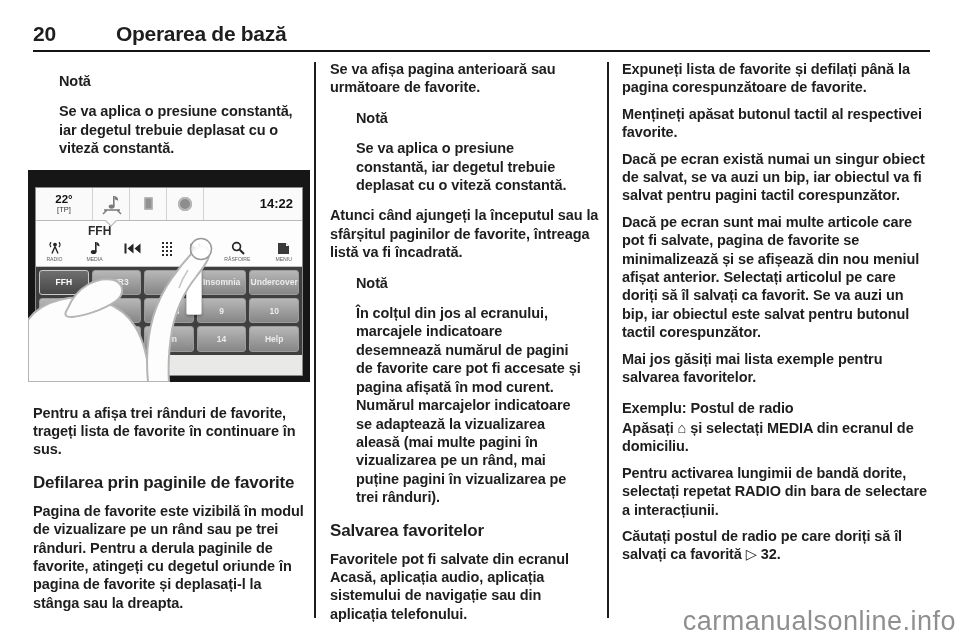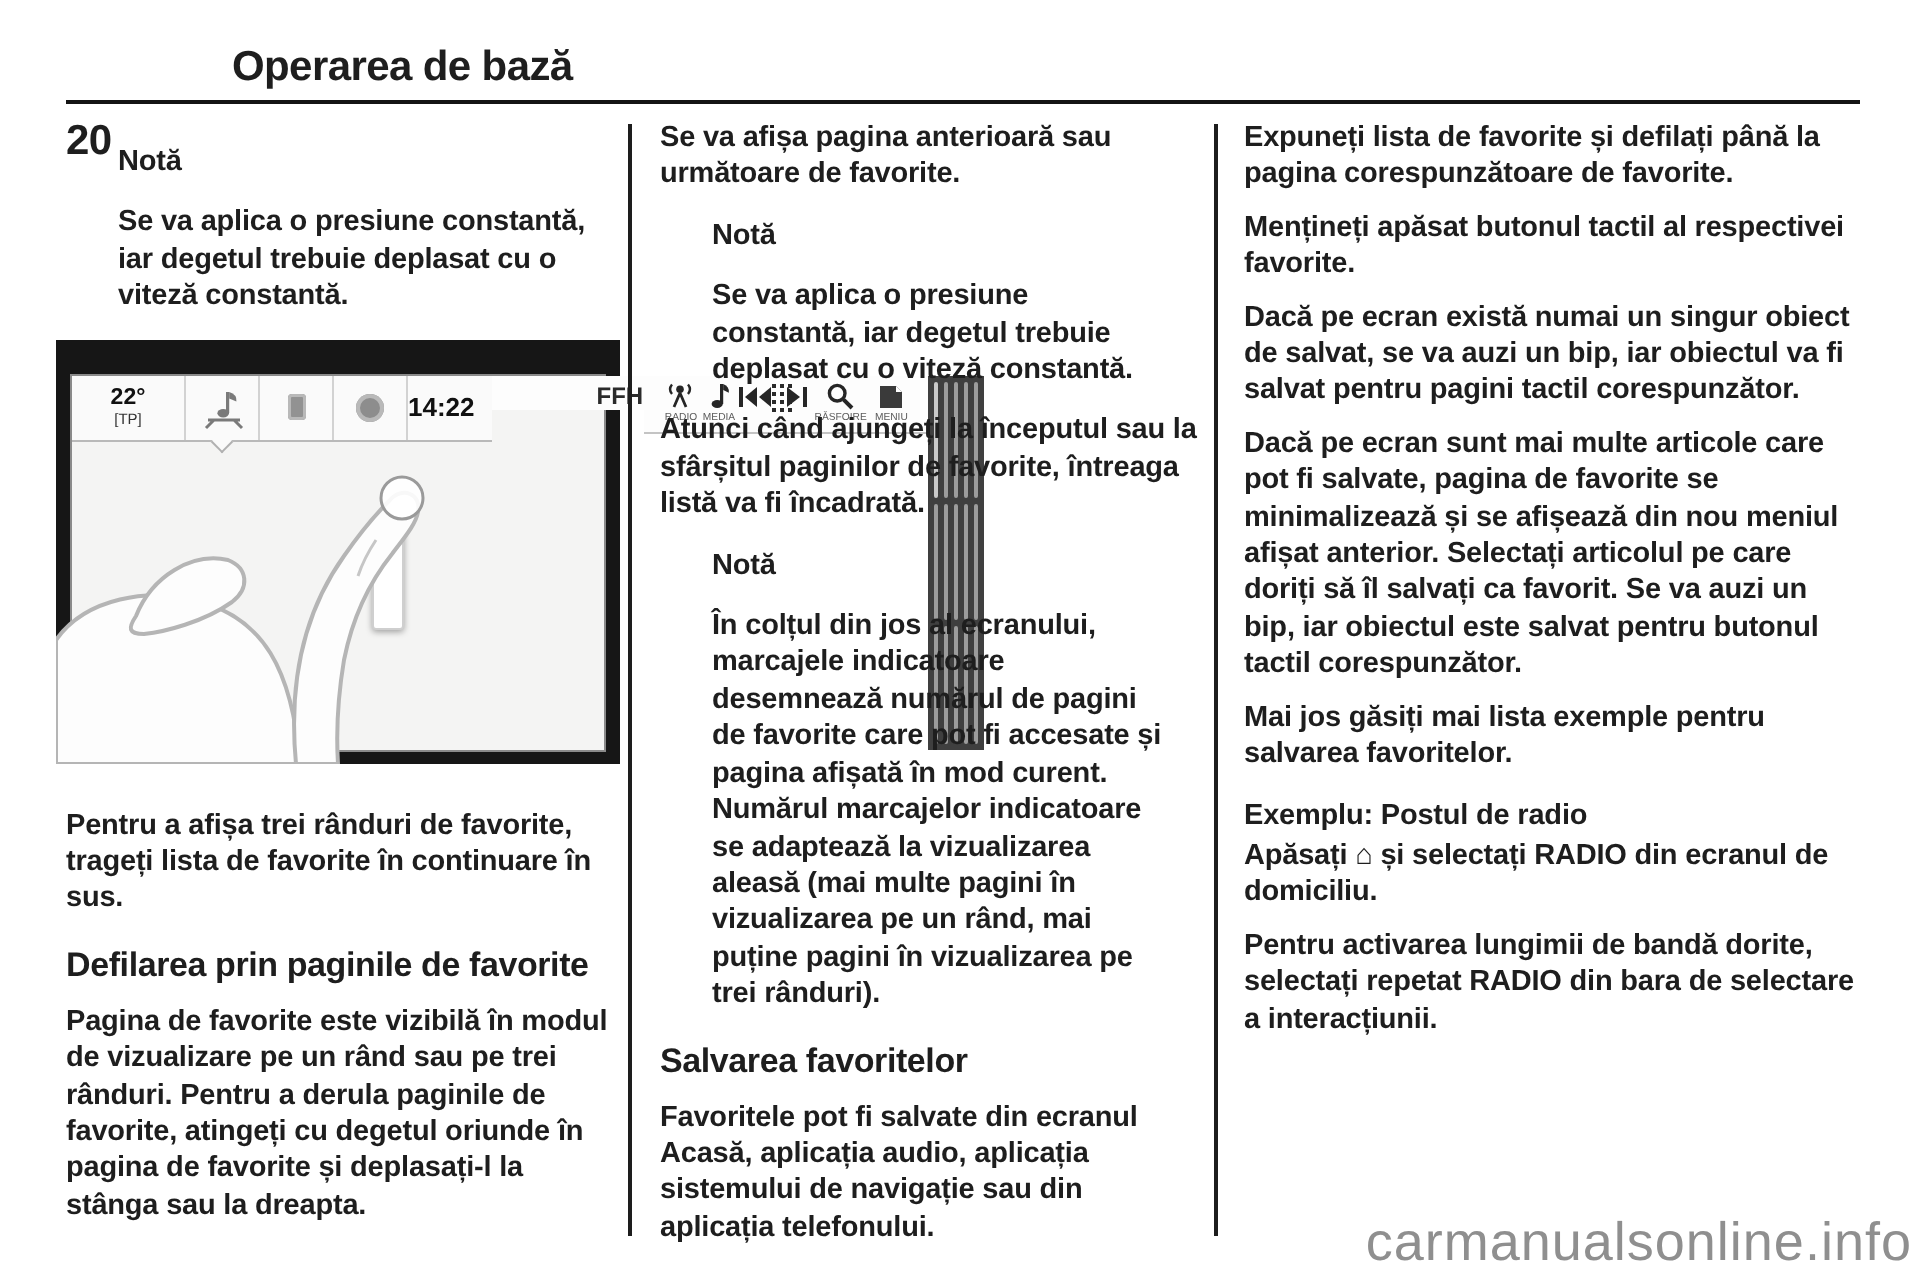--- a/index.html
+++ b/index.html
@@ -2,39 +2,39 @@
 <html><head>
 <meta charset="utf-8">
 <style>
   * { margin:0; padding:0; box-sizing:border-box; }
   html,body { background:#ffffff; }
   .page {
     position:relative; width:960px; height:642px; background:#fff; overflow:hidden;
     font-family:"Liberation Sans","DejaVu Sans",sans-serif; color:#1e1e1e;
   }
   
-  .hnum  { position:absolute; left:33px;  top:22px; font-size:21px; font-weight:bold; letter-spacing:-0.3px;margin-top:37px; }
+  .hnum  { position:absolute; left:33px;  top:22px; font-size:21px; font-weight:bold; letter-spacing:-0.3px; }
   .htitle{ position:absolute; left:116px; top:22px; font-size:21px; font-weight:bold; letter-spacing:-0.3px; }
   .hrule { position:absolute; left:33px;  top:50px; width:897px; height:2px; background:#141414; }
   
   .col { position:absolute; top:60px; }
   .col1 { left:33px;  width:278px; }
   .col2 { left:330px; width:270px; }
   .col3 { left:622px; width:308px; }
   .vdiv { position:absolute; top:62px; width:2px; height:556px; background:#1d1d1d; }
   .vdiv1 { left:314px; } .vdiv2 { left:607px; }
   .b { font-size:14.5px; font-weight:bold; line-height:1.27; letter-spacing:-0.1px; margin:0 0 8px 0; }
   .note { margin:2px 0 9px 14px; }
   .note .b { margin:12px; }
   .h2 { font-size:17px; font-weight:bold; letter-spacing:-0.2px; margin:14px 0 9px 0; }
   .exh { margin:12px 0 2px 0; }
   
   .photo { position:relative; width:282px; height:212px; background:#161616; margin:9px 0 22px -5px; }
   .screen { position:absolute; left:7px; top:17px; width:268px; height:189px; background:#f4f4f3;
-            display:flex; border:1px solid #8a8a8a; }
+            display:flex; flex-direction:column; border:1px solid #8a8a8a; }
   .statusbar { height:33px; background:#fafafa; border-bottom:1px solid #b9b9b9; display:flex; align-items:stretch; }
   .temp { width:56px; display:flex; flex-direction:column; align-items:center; justify-content:center; }
   .tval { font-size:11.5px; font-weight:bold; color:#111; line-height:1.05; }
   .tp   { font-size:7.5px; color:#333; }
   .tabs { display:flex; border-left:1px solid #d2d2d2; }
   .tab  { width:37px; display:flex; align-items:center; justify-content:center; border-right:1px solid #d2d2d2; position:relative; }
   .notch { position:absolute; left:50%; bottom:-5px; width:8px; height:8px; background:#fafafa;
            border-right:1px solid #b0b0b0; border-bottom:1px solid #b0b0b0; transform:translateX(-50%) rotate(45deg); }
   .phoneglyph { width:9px; height:13px; background:#929292; border-radius:2px; box-shadow:inset 0 0 0 1.5px #b9b9b9; }
   .clockglyph { width:14px; height:14px; border-radius:50%; background:#8d8d8d; box-shadow:inset 0 0 0 2px #b9b9b9; }
@@ -218,18 +218,19 @@
 
   <div class="vdiv vdiv2"></div>
 
   <section class="col col3">
     <p class="b">Expuneți lista de favorite și defilați până la pagina corespunzătoare de favorite.</p>
     <p class="b">Mențineți apăsat butonul tactil al respectivei favorite.</p>
     <p class="b">Dacă pe ecran există numai un singur obiect de salvat, se va auzi un bip, iar obiectul va fi salvat pentru pagini tactil corespunzător.</p>
     <p class="b">Dacă pe ecran sunt mai multe articole care pot fi salvate, pagina de favorite se minimalizează și se afișează din nou meniul afișat anterior. Selectați articolul pe care doriți să îl salvați ca favorit. Se va auzi un bip, iar obiectul este salvat pentru butonul tactil corespunzător.</p>
     <p class="b">Mai jos găsiți mai lista exemple pentru salvarea favoritelor.</p>
     <p class="b exh">Exemplu: Postul de radio</p>
-    <p class="b">Apăsați ⌂ și selectați RADIO din ecranul de domiciliu.</p>
+    <p class="b">Apăsați ⌂ și selectați MEDIA din ecranul de domiciliu.</p>
     <p class="b">Pentru activarea lungimii de bandă dorite, selectați repetat RADIO din bara de selectare a interacțiunii.</p>
+    <p class="b">Căutați postul de radio pe care doriți să îl salvați ca favorită ▷ 32.</p>
   </section>
 
   <div class="watermark">carmanualsonline.info</div>
 </div>
 
 </body></html>

